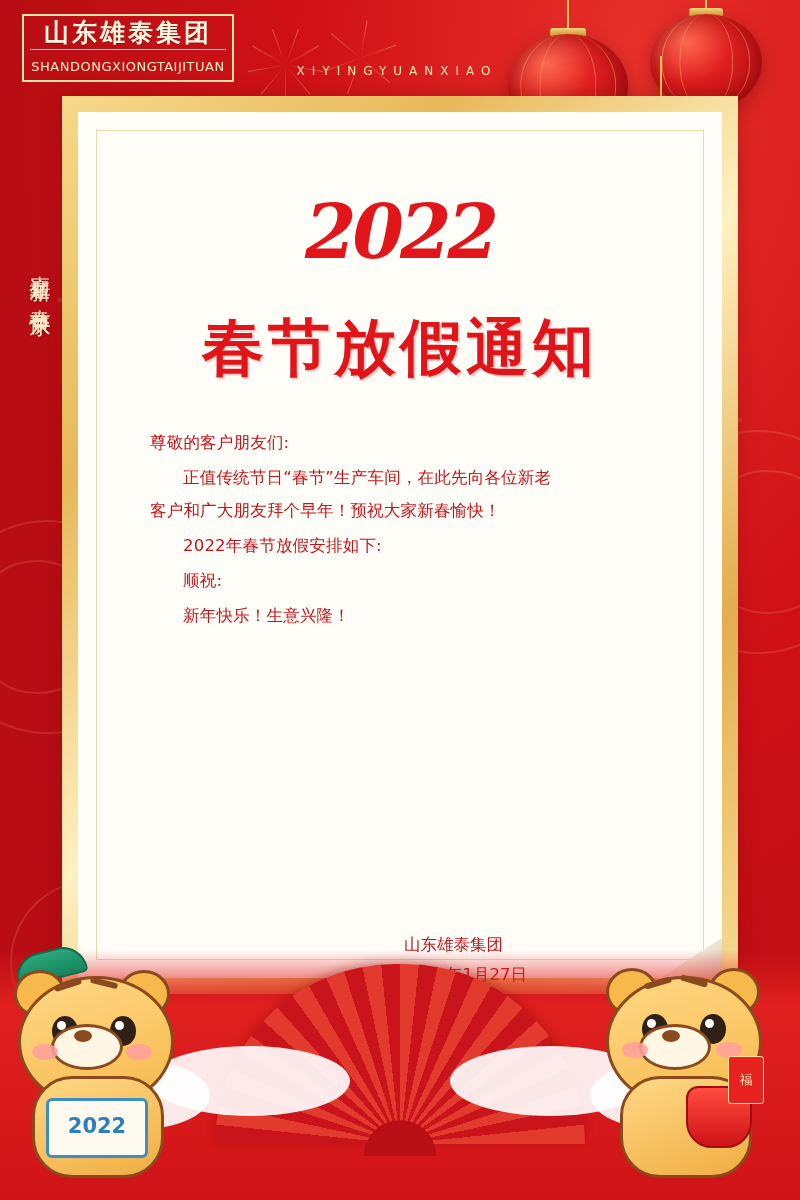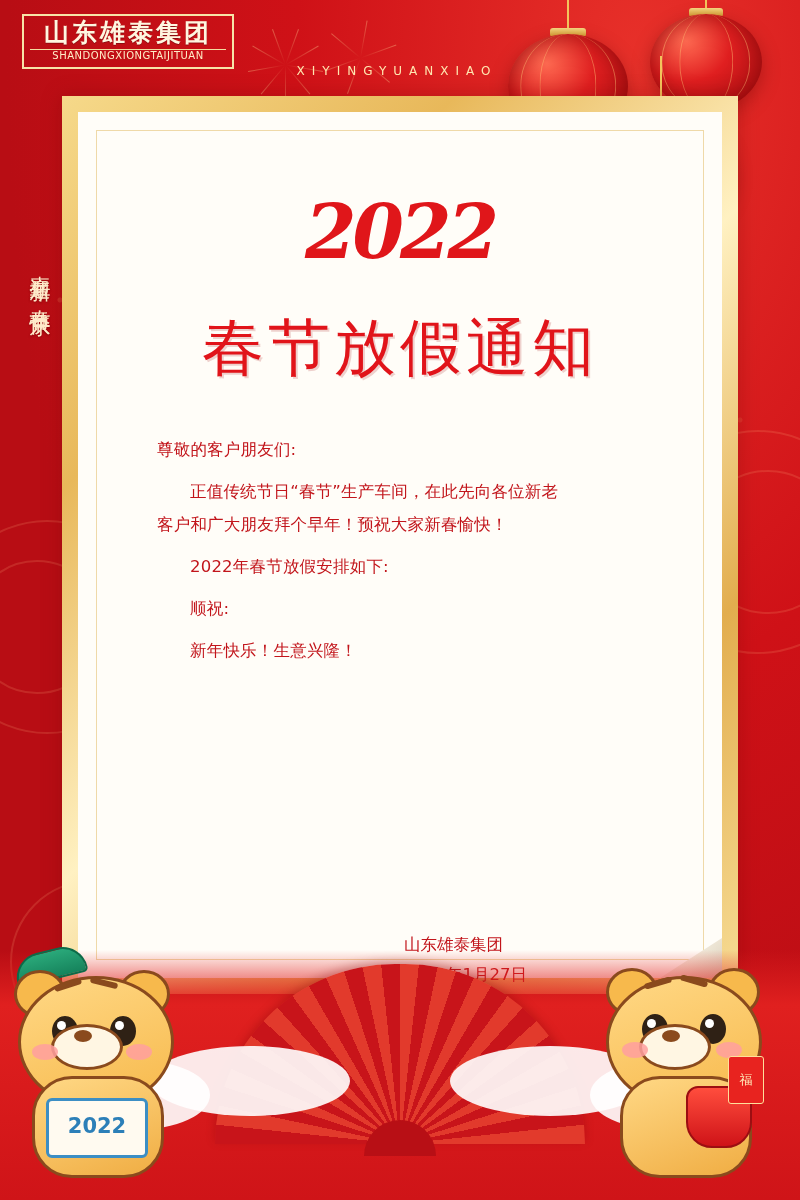--- a/index.html
+++ b/index.html
@@ -58,22 +58,22 @@
   .logo-box{
     position:absolute;left:22px;top:14px;width:196px;padding:4px 6px 6px;
     border:2px solid #f7e4a8;
     text-align:center;color:#fff8e7;
   }
   .logo-cn{
     font-size:25px;font-weight:bold;letter-spacing:3px;line-height:1.05;
     color:#fff6e0;text-shadow:0 1px 0 #8d0c10;
   }
   .logo-en{
-    margin-top:3px;font-size:10px;letter-spacing:.5px;color:#ffeec8;
-    border-top:1px solid #f3dda0;padding-top:0;
+    margin-top:3px;font-size:13px;letter-spacing:.5px;color:#ffeec8;
+    border-top:1px solid #f3dda0;padding-top:9px;
   }
   .pinyin{
     position:absolute;left:232px;top:64px;width:330px;text-align:center;
     color:#ffe6b0;font-size:12px;letter-spacing:7px;
   }
   .side-text{
     position:absolute;left:20px;top:155px;width:34px;
     color:#ffeccb;font-size:21px;line-height:1.35;letter-spacing:2px;
     text-align:center;writing-mode:vertical-rl;text-orientation:upright;
     height:250px;
@@ -109,28 +109,28 @@
   }
   
   .title-art{
     position:absolute;left:0;right:0;top:195px;text-align:center;
     color:#e0161a;font-size:74px;font-weight:bold;font-style:italic;
     letter-spacing:-4px;line-height:1;
     font-family:"DejaVu Serif","Liberation Serif",serif;
   }
   .main-title{
     position:absolute;left:0;right:0;top:306px;text-align:center;
-    color:#e1141a;font-size:62px;font-weight:normal;letter-spacing:4px;
+    color:#e1141a;font-size:62px;font-weight:bold;letter-spacing:4px;
     text-shadow:2px 2px 0 rgba(160,10,10,.18);
   }
   .body-text{
     position:absolute;left:148px;top:424px;width:420px;
     color:#c2151b;font-size:16.5px;line-height:33px;letter-spacing:.2px;
   }
-  .body-text p{margin:9px;text-indent:0;}
+  .body-text p{margin:2px;text-indent:0;}
   .body-text p.ind{text-indent:2em;}
   .sign{
     position:absolute;right:196px;top:930px;width:200px;
     color:#c2151b;font-size:16.5px;line-height:30px;text-align:left;
   }
   
   .bottom-band{
     position:absolute;left:0;right:0;bottom:0;height:250px;
     background:linear-gradient(180deg,rgba(226,30,30,0) 0%,#e0201f 22%,#cf1418 100%);
   }

